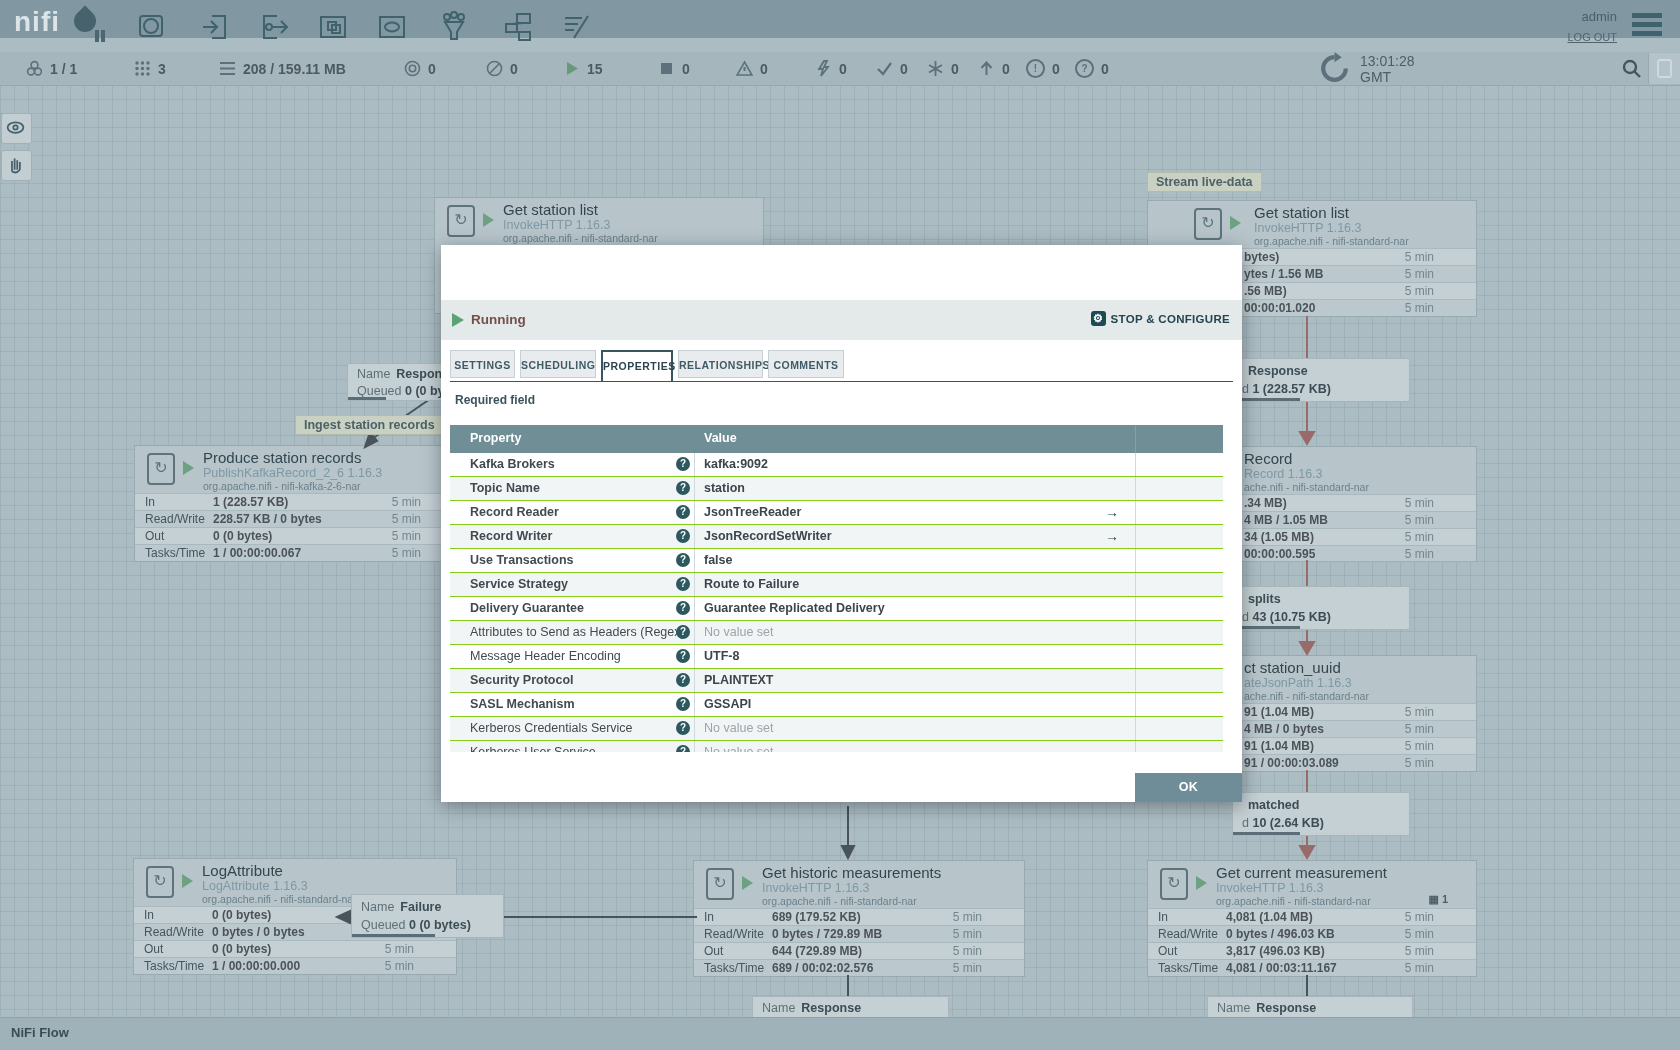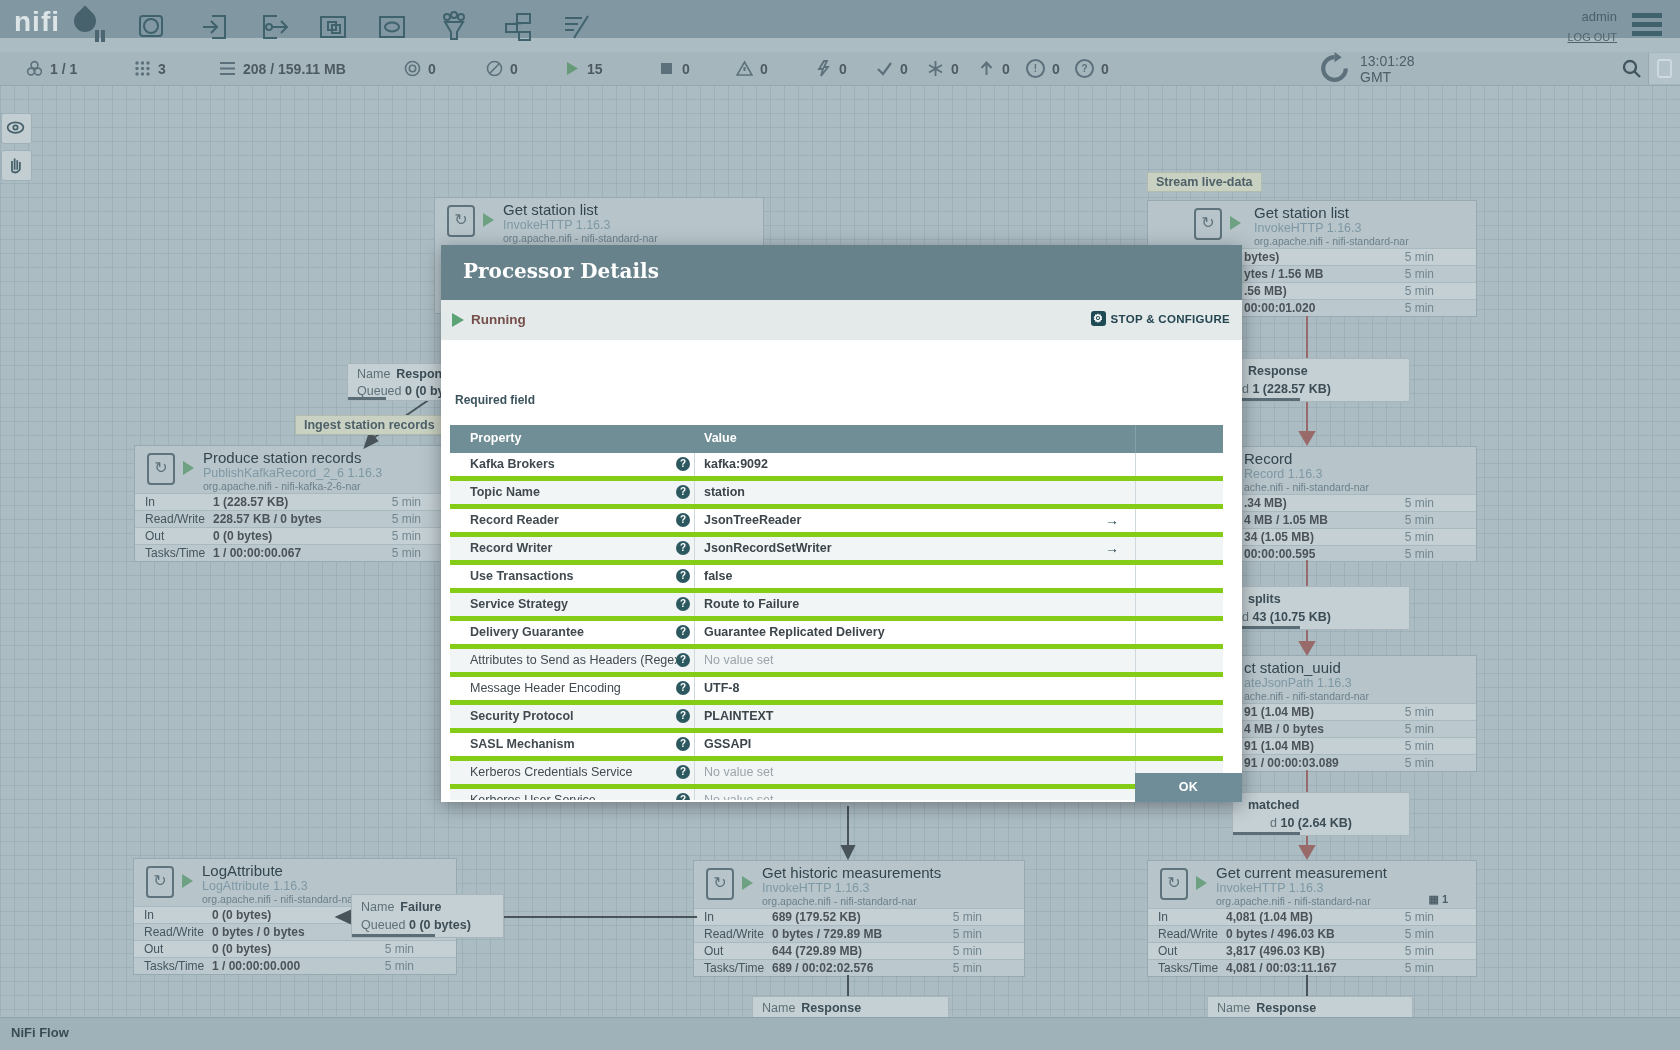--- a/index.html
+++ b/index.html
@@ -89,21 +89,21 @@
   .tabs{position:absolute;left:9px;top:105px;width:783px;height:31px;border-bottom:1px solid #3a565f;}
   .tab{position:absolute;top:0;height:28px;line-height:28px;text-align:center;font-size:10.5px;
     font-weight:bold;letter-spacing:.5px;color:#3e5b66;background:#e8ecee;border:1px solid #c5cfd4;
     cursor:pointer;box-sizing:border-box;}
   .tab.sel{background:#fff;border:2px solid #39565f;border-bottom:none;height:31px;color:#2c454f;}
   .reqnote{position:absolute;left:14px;top:148px;font-size:12px;font-weight:bold;color:#3b535c;}
   .ptable{position:absolute;left:9px;top:180px;width:773px;}
   .thead{height:28px;background:#708e96;color:#fff;font-size:12.5px;font-weight:bold;position:relative;}
   .thead .c1{position:absolute;left:20px;top:6px;}
   .thead .c2{position:absolute;left:254px;top:6px;}
-  .trow{position:relative;height:23px;border-bottom:5px solid #84cc16;font-size:12.5px;background:#fff;}
+  .trow{position:relative;height:23px;border-bottom:1px solid #84cc16;font-size:12.5px;background:#fff;}
   .trow:nth-child(odd){background:#f2f5f6;}
   .tname{position:absolute;left:20px;top:4px;color:#404a50;white-space:nowrap;}
   .req .tname{font-weight:bold;}
   .qm{position:absolute;left:226px;top:4px;width:14px;height:14px;border-radius:50%;background:#2c5860;
     color:#fff;font-size:10px;font-weight:bold;text-align:center;line-height:14px;cursor:pointer;}
   .tval{position:absolute;left:254px;top:4px;color:#3b454b;font-weight:bold;white-space:nowrap;}
   .nvs .tval{color:#9aa4aa;font-weight:normal;}
   .goto{position:absolute;left:655px;top:3px;color:#1f444e;font-size:14px;font-weight:bold;cursor:pointer;}
   .vline1{position:absolute;left:244px;top:0;bottom:0;width:1px;background:#cfd8dc;}
   .vline2{position:absolute;left:685px;top:0;bottom:0;width:1px;background:#cfd8dc;}
@@ -372,21 +372,21 @@
     <div class="l2" style="top:23px;"><span>d</span> <b>1 (228.57 KB)</b></div>
     <div class="qbar" style="width:38%;"></div>
   </div>
   <div class="clabel" style="left:1232px;top:586px;width:176px;height:42px;">
     <div class="l1" style="top:5px;"><b>splits</b></div>
     <div class="l2" style="top:23px;"><span>d</span> <b>43 (10.75 KB)</b></div>
     <div class="qbar" style="width:38%;"></div>
   </div>
   <div class="clabel" style="left:1232px;top:792px;width:176px;height:42px;">
     <div class="l1" style="top:5px;"><b>matched</b></div>
-    <div class="l2" style="top:23px;margin-left:28px;"><span>d</span> <b>10 (2.64 KB)</b></div>
+    <div class="l2" style="top:23px;"><span>d</span> <b>10 (2.64 KB)</b></div>
     <div class="qbar" style="width:38%;"></div>
   </div>
   <div class="clabel" style="left:351px;top:894px;width:151px;height:42px;">
     <div class="l1" style="top:5px;"><span>Name</span><b>Failure</b></div>
     <div class="l2" style="top:23px;"><span>Queued</span> <b>0 (0 bytes)</b></div>
     <div class="qbar" style="width:55%;"></div>
   </div>
   <div class="clabel" style="left:752px;top:996px;width:195px;height:40px;">
     <div class="l1" style="top:4px;"><span>Name</span><b>Response</b></div>
   </div>
@@ -566,32 +566,36 @@
       <svg viewBox="0 0 19 19" width="19" height="19" stroke="#cfdbe0" fill="none" stroke-width="1.8">
         <rect x="3" y="1" width="13" height="17" rx="2"></rect>
         </svg></span>
   </div>
 
   <div class="breadcrumb">
     <span>NiFi Flow</span>
   </div>
 
   <div class="modal">
-    <div class="mhead">
-      <span class="mtitle">Processor Details</span>
-    </div>
     <div class="mstate">
       <span class="st-play"></span>
       <span class="st-text">Running</span>
       <span class="stopcfg">
         <span class="gear">⚙</span>
         <span>STOP &amp; CONFIGURE</span>
         </span>
     </div>
 
+    <div class="tabs">
+      <span class="tab" style="left:0;width:65px;">SETTINGS</span>
+      <span class="tab" style="left:70px;width:76px;">SCHEDULING</span>
+      <span class="tab sel" style="left:151px;width:72px;">PROPERTIES</span>
+      <span class="tab" style="left:228px;width:85px;">RELATIONSHIPS</span>
+      <span class="tab" style="left:318px;width:76px;">COMMENTS</span>
+    </div>
 
     <div class="reqnote">Required field</div>
 
     <div class="ptable">
       <div class="thead">
         <span class="c1">Property</span>
         <span class="c2">Value</span>
         <span class="vline2" style="background:#86a0a8;"></span>
       </div>
       <div class="trow req">

